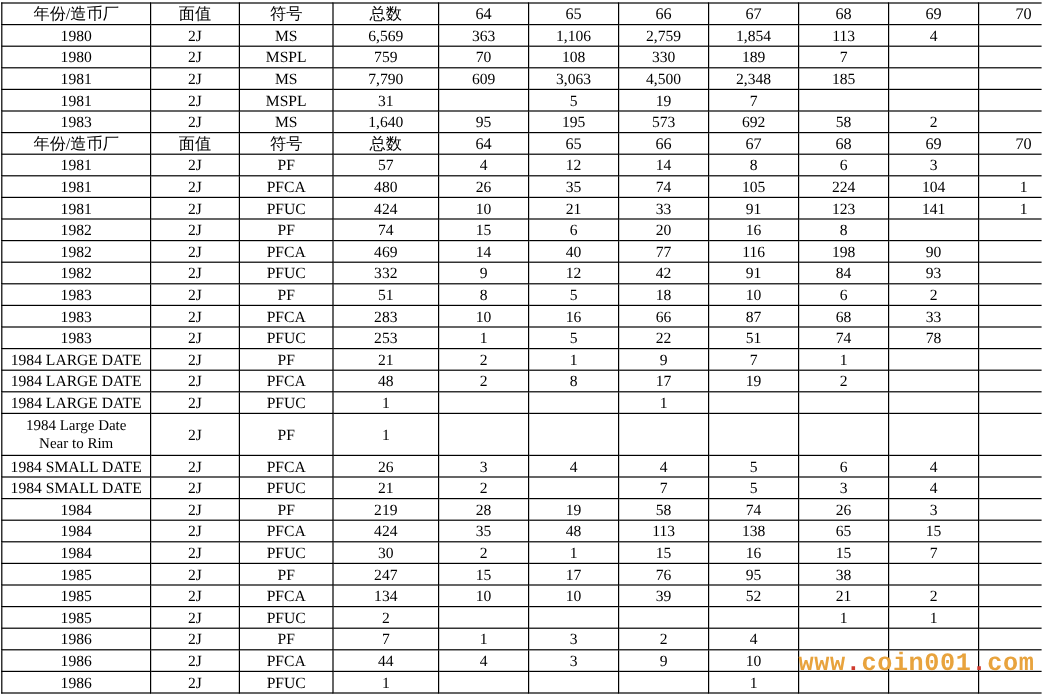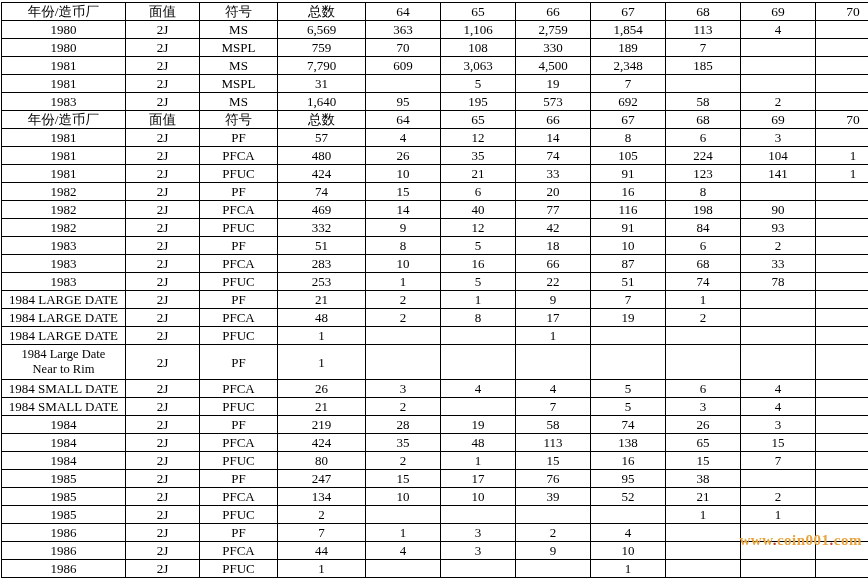--- a/index.html
+++ b/index.html
@@ -40,23 +40,23 @@
     height: 34px;
   }
   .col-year    { width: 124px; }
   .col-denom   { width:  74px; }
   .col-symbol  { width:  78px; }
   .col-total   { width:  88px; }
   .col-g       { width:  75px; }
   .wm {
     position: absolute;
     right: 6px;
-    bottom: 30px;
-    font-family: Liberation Serif, serif;
-    font-size: 15px;
+    bottom: 14px;
+    font-family: Liberation Mono, monospace;
+    font-size: 21px;
     font-weight: bold;
     color: #e8a33d;
     letter-spacing: 0.5px;
     pointer-events: none;
   }
   .wm .dot { color: #cf3b2f; }
   .two-line {
     display: block;
     font-size: 12.5px;
     line-height: 15px;
@@ -392,21 +392,21 @@
         <td>113</td>
         <td>138</td>
         <td>65</td>
         <td>15</td>
         <td></td>
       </tr>
       <tr>
         <td>1984</td>
         <td>2J</td>
         <td>PFUC</td>
-        <td>80</td>
+        <td>30</td>
         <td>2</td>
         <td>1</td>
         <td>15</td>
         <td>16</td>
         <td>15</td>
         <td>7</td>
         <td></td>
       </tr>
       <tr>
         <td>1985</td>

